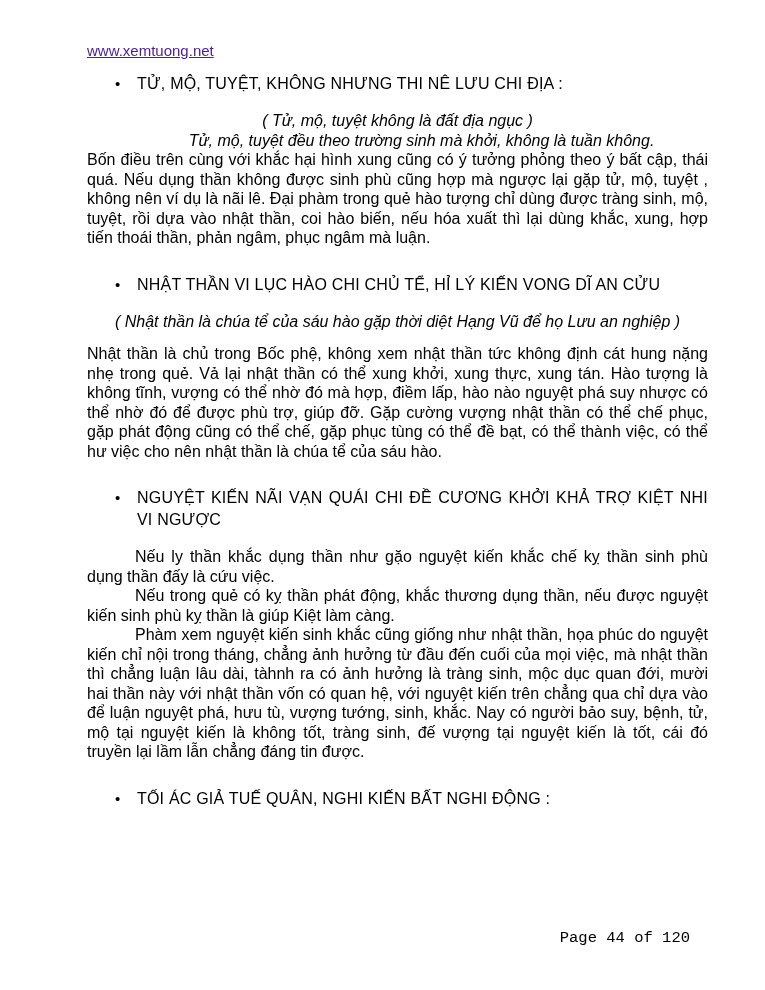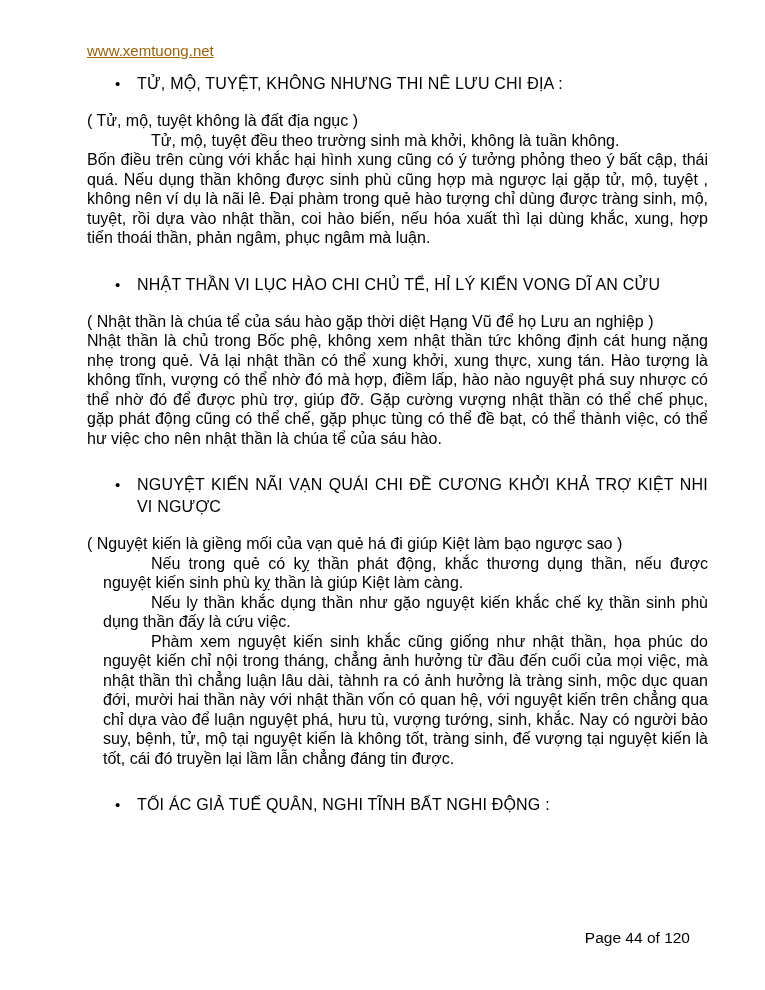--- a/index.html
+++ b/index.html
@@ -15,21 +15,21 @@
   .page {
     position: absolute;
     top: 42px;
     left: 87px;
     width: 621px;
   }
   .site-link {
     font-size: 15px;
     line-height: 18px;
     text-decoration: underline;
-    color: #a16207;
+    color: #4c1d95;
     display: inline-block;
     text-align: center;
   }
   .heading-row {
     display: flex;
     align-items: flex-start;
     margin: 26px 0 16px 28px;
     font-size: 16px;
     line-height: 22px;
     letter-spacing: 0.2px;
@@ -44,28 +44,28 @@
   .heading-text {
     flex: 1;
     text-align: justify;
   }
   .para {
     font-size: 16px;
     line-height: 19.5px;
     text-align: justify;
     margin: 0;
   }
-  .para.nojust { text-align: left; }
-  .para.indent { text-indent: 48px; margin-left: 16px; }
-  .para.gap-top { }
+  .para.nojust { text-align: center; font-style: italic; }
+  .para.indent { text-indent: 48px; }
+  .para.gap-top { margin-top: 13px; }
   .footer {
     position: absolute;
     right: 75px;
     bottom: 43px;
-    font-family: Liberation Sans, sans-serif;
+    font-family: Liberation Mono, monospace;
     font-size: 15.5px;
     color: #000000;
   }
 </style>
 </head>
 <body>
 
 <div class="page">
 
   <a class="site-link" href="#">www.xemtuong.net</a>
@@ -85,28 +85,27 @@
     <span class="heading-text">NHẬT THẦN VI LỤC HÀO CHI CHỦ TỂ, HỈ LÝ KIẾN VONG DĨ AN CỬU</span>
   </div>
   <p class="para nojust">( Nhật thần là chúa tể của sáu hào gặp thời diệt Hạng Vũ để họ Lưu an nghiệp )</p>
   <p class="para gap-top">Nhật thần là chủ trong Bốc phệ, không xem nhật thần tức không định cát hung nặng nhẹ trong quẻ. Vả lại nhật thần có thể xung khởi, xung thực, xung tán. Hào tượng là không tĩnh, vượng có thể nhờ đó mà hợp, điềm lấp, hào nào nguyệt phá suy nhược có thể nhờ đó để được phù trợ, giúp đỡ. Gặp cường vượng nhật thần có thể chế phục, gặp phát động cũng có thể chế, gặp phục tùng có thể đề bạt, có thể thành việc, có thể hư việc cho nên nhật thần là chúa tể của sáu hào.</p>
 
   
   <div class="heading-row">
     <span class="bullet">•</span>
     <span class="heading-text">NGUYỆT KIẾN NÃI VẠN QUÁI CHI ĐỀ CƯƠNG KHỞI KHẢ TRỢ KIỆT NHI VI NGƯỢC</span>
   </div>
-  <p class="para nojust">( Nguyệt kiến là giềng mối của vạn quẻ há đi giúp Kiệt làm bạo ngược sao )</p>
+  <p class="para indent">Nếu ly thần  khắc dụng thần như gặo nguyệt kiến khắc chế kỵ thần sinh phù dụng thần đấy là cứu việc.</p>
   <p class="para indent">Nếu trong quẻ có kỵ thần phát động, khắc thương dụng thần, nếu được nguyệt kiến sinh phù kỵ thần là giúp Kiệt làm càng.</p>
-  <p class="para indent">Nếu ly thần  khắc dụng thần như gặo nguyệt kiến khắc chế kỵ thần sinh phù dụng thần đấy là cứu việc.</p>
   <p class="para indent">Phàm xem nguyệt kiến sinh khắc cũng giống như nhật thần, họa phúc do nguyệt kiến chỉ nội trong tháng, chẳng ảnh hưởng từ đầu đến cuối của mọi việc, mà nhật thần thì chẳng luận lâu dài, tàhnh ra có ảnh hưởng là tràng sinh, mộc dục quan đới, mười hai thần này với nhật thần vốn có quan hệ, với nguyệt kiến trên chẳng qua chỉ dựa vào để luận nguyệt phá, hưu tù, vượng tướng, sinh, khắc. Nay có người bảo suy, bệnh, tử, mộ tại nguyệt kiến là  không tốt, tràng sinh, đế vượng tại nguyệt kiến là tốt, cái đó truyền lại lầm lẫn chẳng đáng tin được.</p>
 
   
   <div class="heading-row">
     <span class="bullet">•</span>
-    <span class="heading-text">TỐI ÁC GIẢ TUẾ QUÂN, NGHI TĨNH BẤT NGHI ĐỘNG :</span>
+    <span class="heading-text">TỐI ÁC GIẢ TUẾ QUÂN, NGHI KIẾN BẤT NGHI ĐỘNG :</span>
   </div>
   
   
 
 </div>
 
 <div class="footer">Page 44 of 120</div>
 
 </body></html>

